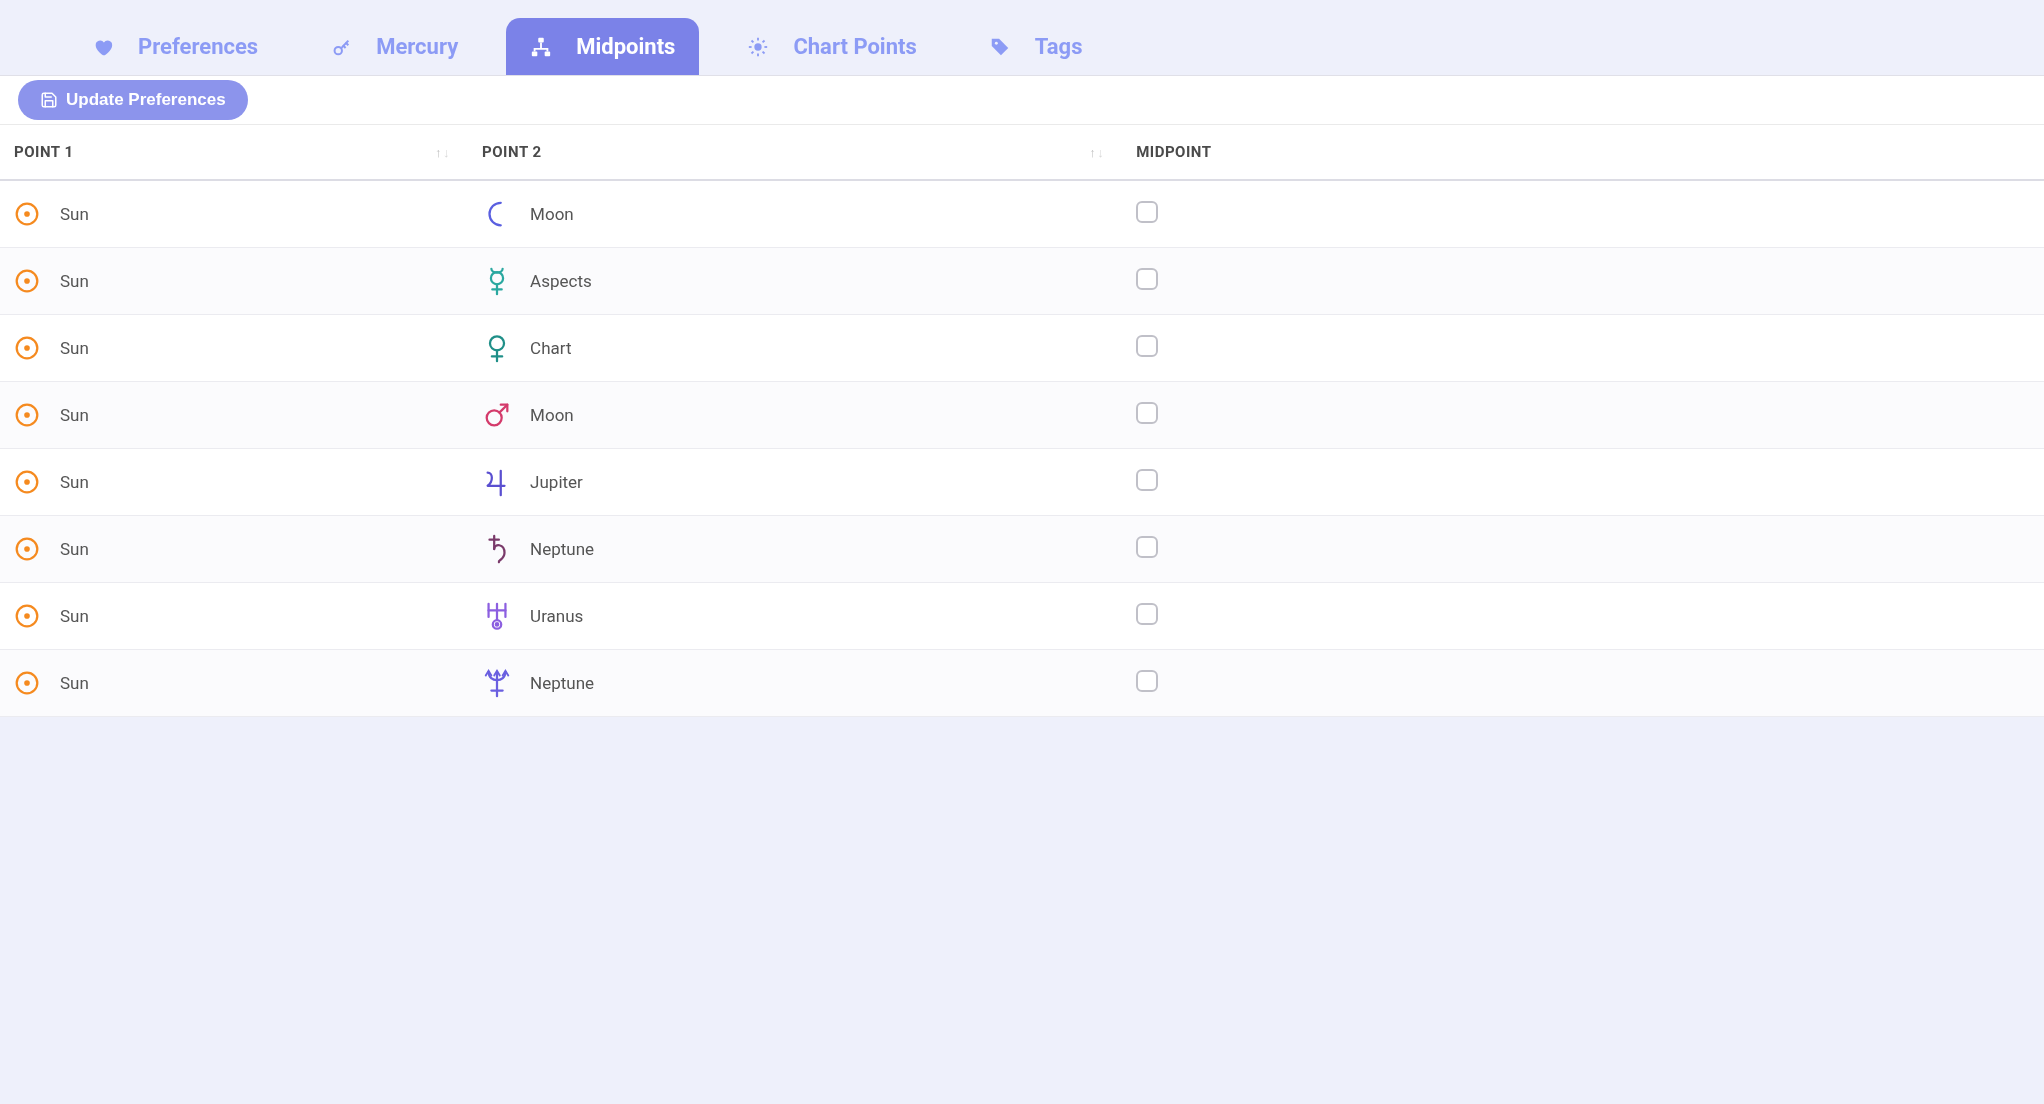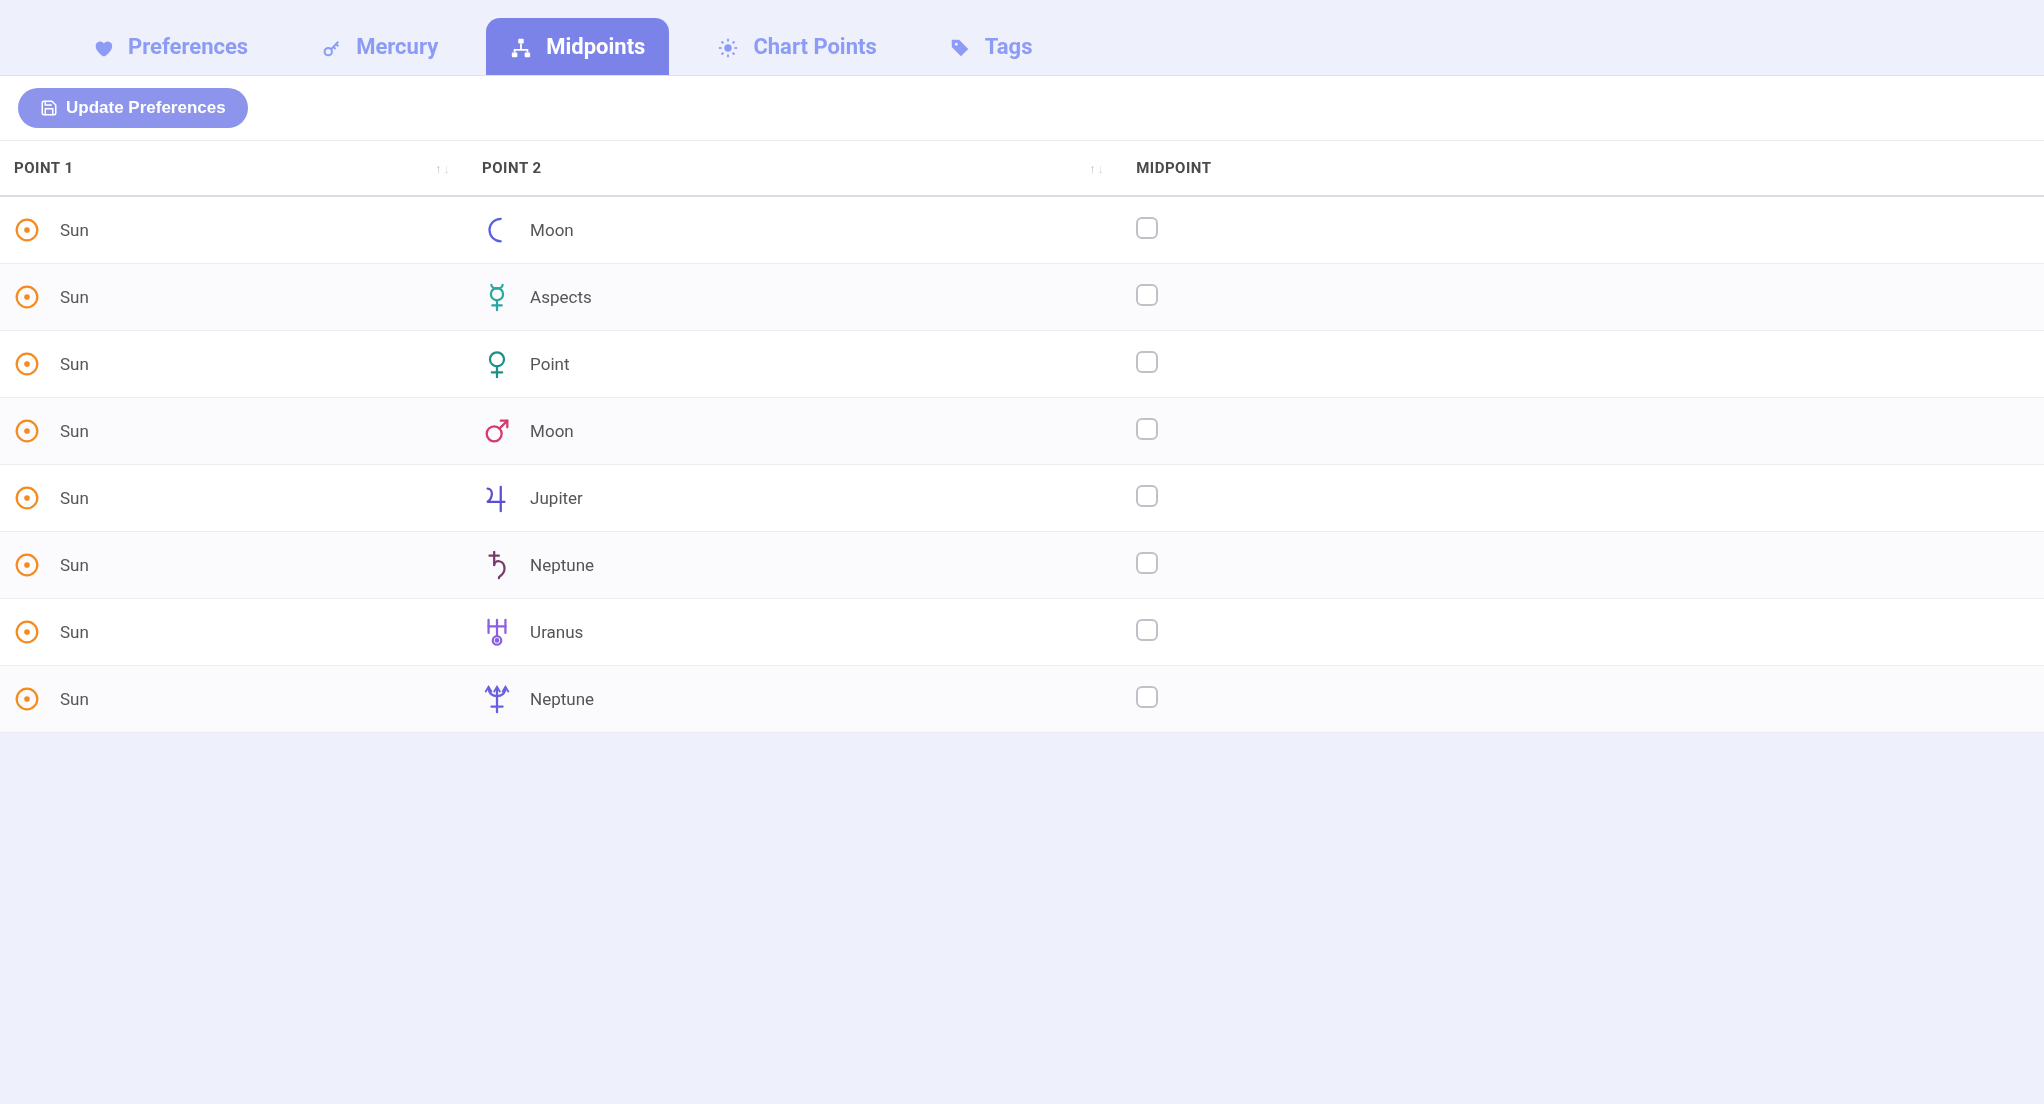--- a/index.html
+++ b/index.html
@@ -15,22 +15,22 @@
       border-bottom: 1px solid #e0e0e8;
     }
     .tabs {
       display: flex;
       gap: 24px;
       padding-left: 68px;
       align-items: flex-end;
     }
     .tab {
       display: flex;
-      align-items: flex-end;
-      gap: 14px;
+      align-items: center;
+      gap: 24px;
       padding: 16px 24px;
       font-size: 22px;
       font-weight: 700;
       color: #8c9bf5;
       cursor: pointer;
       border-radius: 14px 14px 0 0;
     }
     .tab.active {
       background: #7b82e8;
       color: #ffffff;
@@ -39,21 +39,21 @@
       display: inline-flex;
       align-items: center;
       justify-content: center;
       width: 22px;
       height: 22px;
     }
     .content {
       background: #ffffff;
     }
     .toolbar {
-      padding: 12px 18px;
+      padding: 4px 18px;
       border-bottom: 1px solid #eaeaea;
     }
     .btn-update {
       display: inline-flex;
       align-items: center;
       gap: 8px;
       background: #8c94ec;
       color: #fff;
       font-weight: 600;
       font-size: 17px;
@@ -295,21 +295,21 @@
           </td>
           <td>
             <div class="cell-body">
               <span class="planet-icon">
                 <svg viewBox="0 0 32 32" width="30" height="30" fill="none" stroke="#1f8f88" stroke-width="2.4" stroke-linecap="round">
                   <circle cx="16" cy="11" r="7.5"></circle>
                   <line x1="16" y1="18.5" x2="16" y2="30"></line>
                   <line x1="10.5" y1="25" x2="21.5" y2="25"></line>
                 </svg>
               </span>
-              <span>Point</span>
+              <span>Chart</span>
             </div>
           </td>
           <td><input type="checkbox" class="chk" style=""></td>
         </tr>
         <tr>
           <td>
             <div class="cell-body">
               <span class="planet-icon">
                 <svg viewBox="0 0 32 32" width="30" height="30">
                   <circle cx="16" cy="16" r="11" fill="none" stroke="#f58a1f" stroke-width="2.4"></circle>

